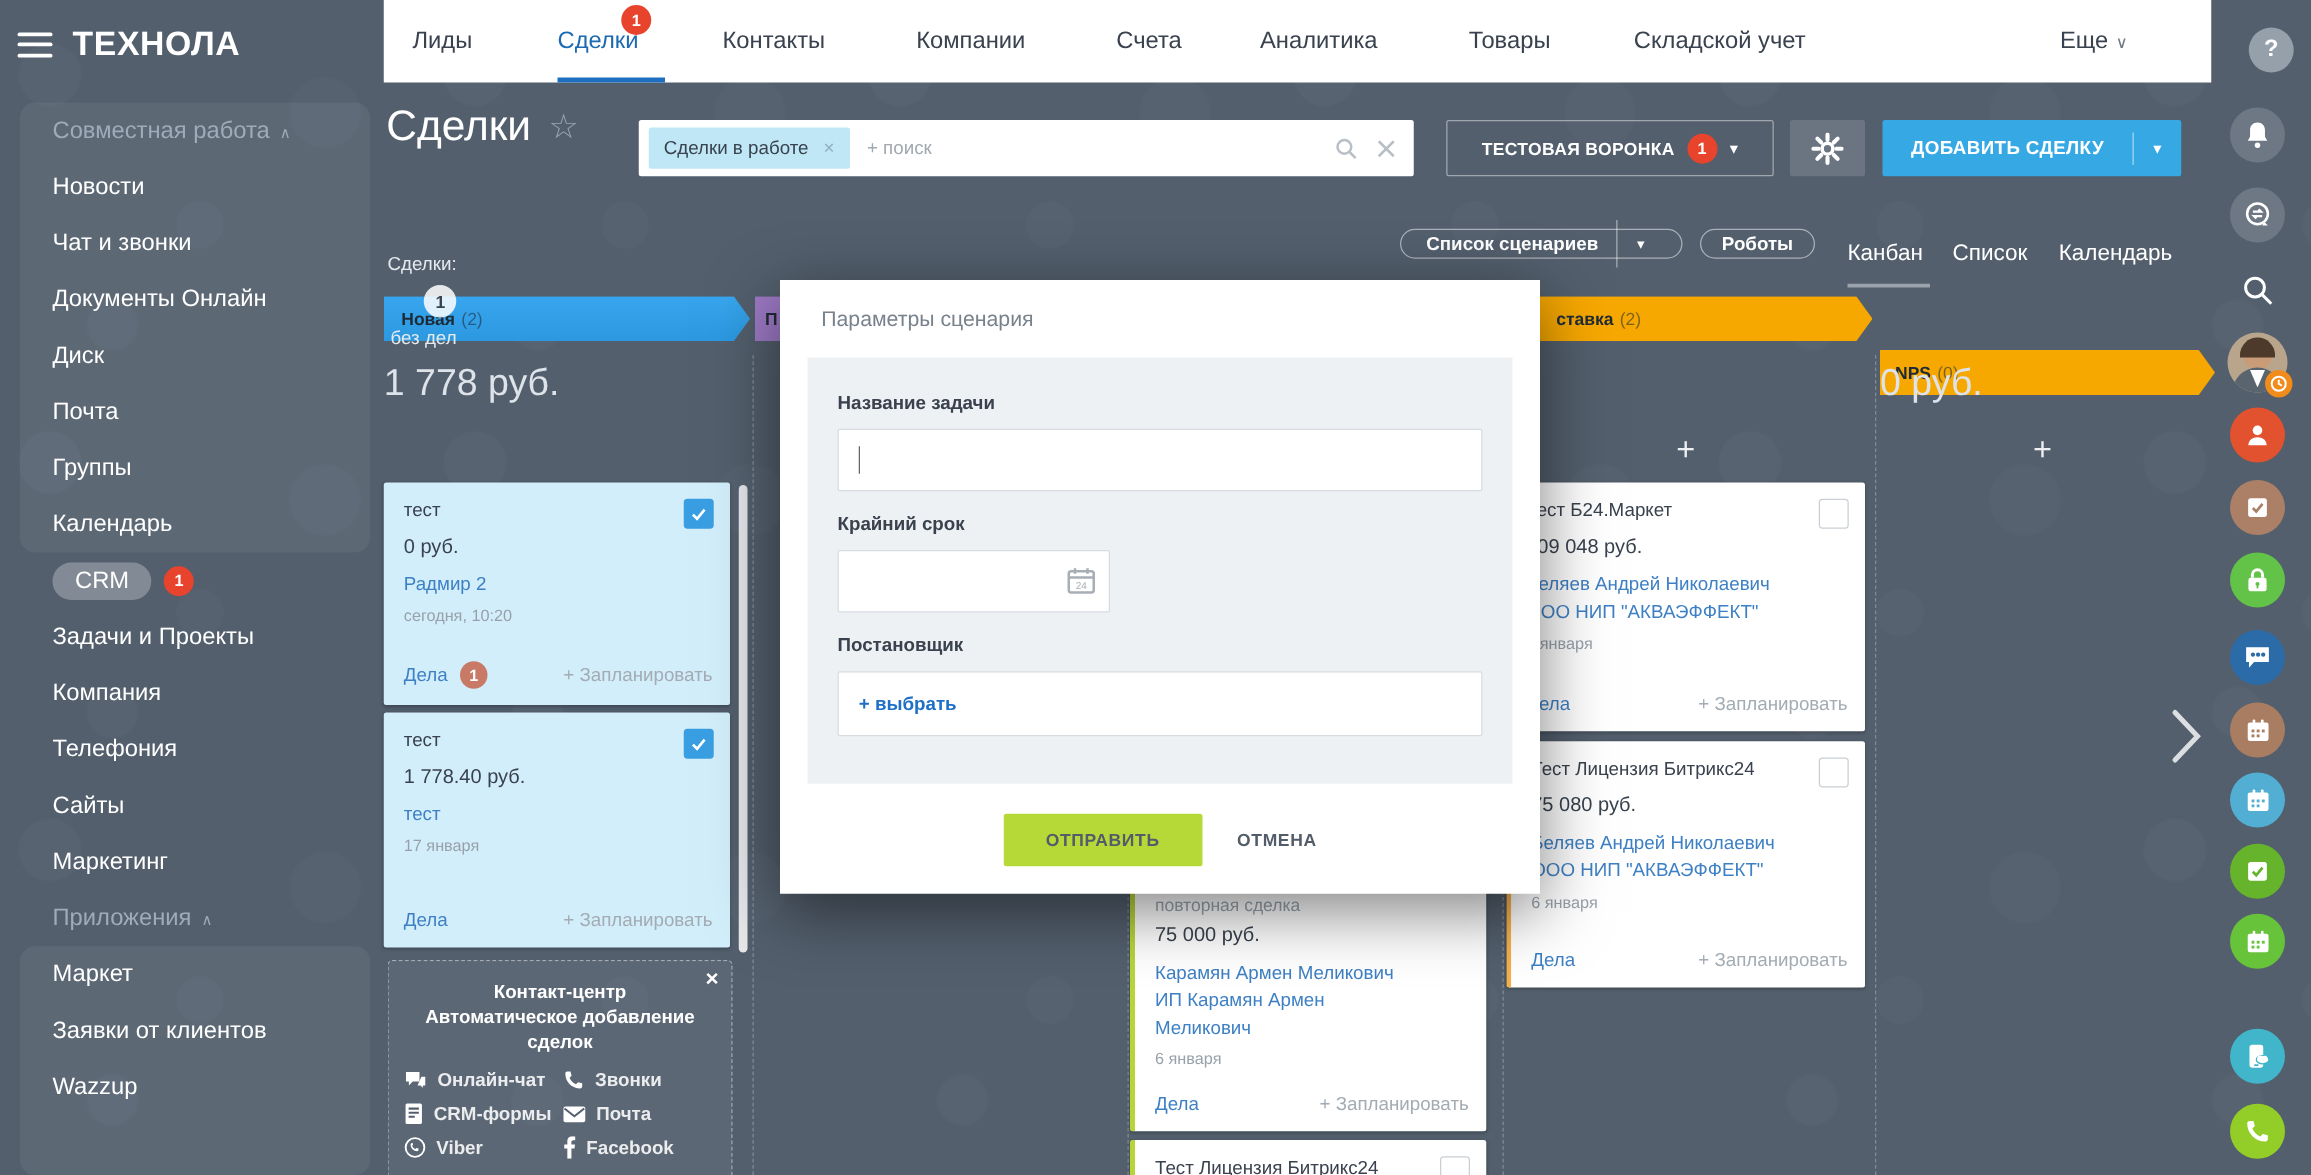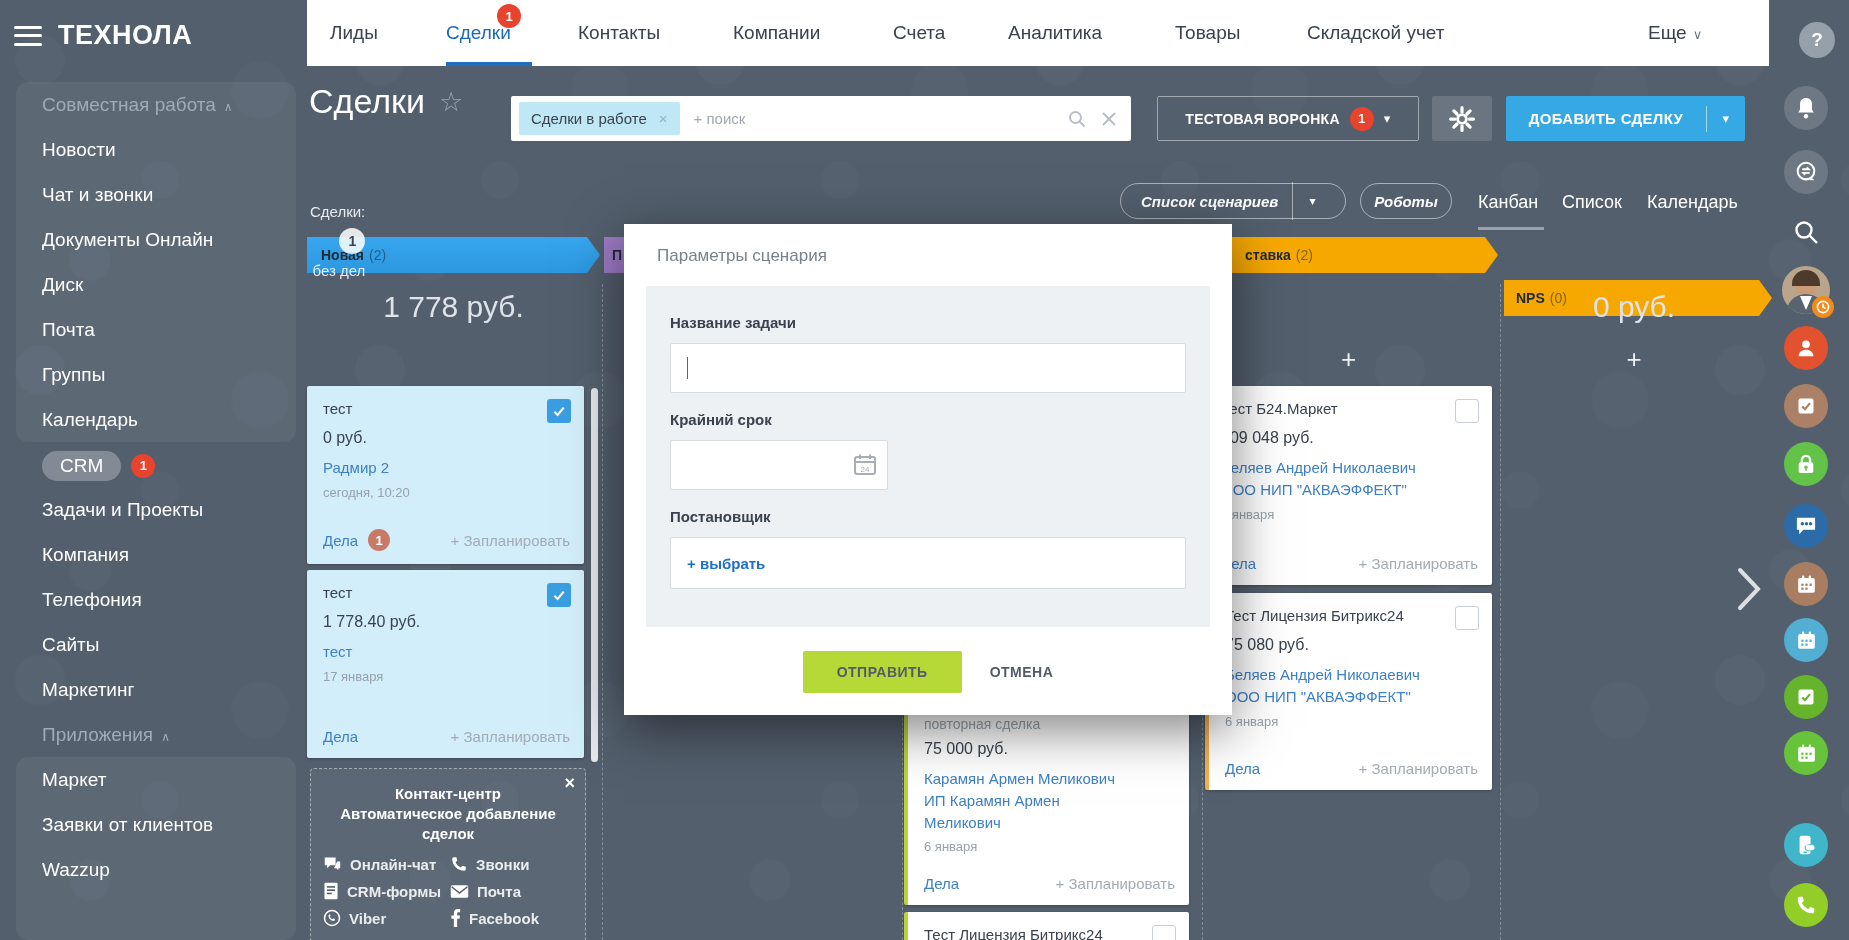--- a/index.html
+++ b/index.html
@@ -46,37 +46,37 @@
   .funnel-btn{position:absolute;left:1157px;top:96px;width:262px;height:45px;border:1px solid rgba(255,255,255,.45);border-radius:2px;display:flex;align-items:center;justify-content:center;gap:10px;color:#fff;font-size:14px;font-weight:bold;z-index:10;cursor:pointer;box-sizing:border-box;letter-spacing:.3px;}
   .funnel-btn .chev{font-size:13px;}
   .gear-btn{position:absolute;left:1432px;top:96px;width:60px;height:45px;background:rgba(255,255,255,.14);border-radius:2px;display:flex;align-items:center;justify-content:center;z-index:10;cursor:pointer;}
   .add-btn{position:absolute;left:1506px;top:96px;width:239px;height:45px;background:#36a9e4;border-radius:2px;display:flex;align-items:center;z-index:10;cursor:pointer;color:#fff;font-weight:bold;font-size:15px;letter-spacing:.3px;}
   .add-btn .lbl{flex:1;text-align:center;}
   .add-btn .div{width:1px;height:26px;background:rgba(255,255,255,.55);}
   .add-btn .caret{width:38px;text-align:center;font-size:13px;}
   
   .counter{position:absolute;left:310px;top:203px;display:flex;align-items:flex-end;gap:8px;color:#e6eaee;font-size:15px;z-index:10;flex-direction:column;}
   .counter .pill{display:inline-flex;align-items:center;justify-content:center;width:26px;height:26px;border-radius:50%;background:rgba(255,255,255,.85);color:#39424e;font-weight:bold;font-size:14px;}
-  .pill-btn{position:absolute;top:183px;height:36px;border:1px solid rgba(255,255,255,.5);border-radius:20px;display:flex;align-items:center;color:#fff;font-size:15px;font-weight:bold;z-index:10;cursor:pointer;box-sizing:border-box;font-style:italic;}
+  .pill-btn{position:absolute;top:183px;height:24px;border:1px solid rgba(255,255,255,.5);border-radius:20px;display:flex;align-items:center;color:#fff;font-size:15px;font-weight:bold;z-index:10;cursor:pointer;box-sizing:border-box;}
   .scen-btn{left:1120px;width:226px;}
   .scen-btn .lbl{padding:0 14px 0 20px;}
   .scen-btn .div{width:1px;height:38px;background:rgba(255,255,255,.5);}
   .scen-btn .caret{padding:0 16px;font-size:12px;}
   .robots-btn{left:1360px;width:92px;justify-content:center;}
   .view-tab{position:absolute;top:192px;font-size:18px;color:#fff;z-index:10;cursor:pointer;}
   .tab-underline{position:absolute;left:1478px;top:227px;width:66px;height:3px;background:#9aa2ab;z-index:10;}
   
   .vsep{position:absolute;top:284px;height:656px;border-left:1px dashed rgba(255,255,255,.28);z-index:1;}
   .kh{position:absolute;top:237px;height:36px;line-height:36px;font-size:14px;font-weight:bold;color:#1e2b37;z-index:5;clip-path:polygon(0 0,calc(100% - 13px) 0,100% 50%,calc(100% - 13px) 100%,0 100%);cursor:pointer;white-space:nowrap;}
   .kh .cnt{font-weight:normal;color:rgba(25,40,55,.55);margin-left:5px;}
   .kh1{left:307px;width:293px;background:linear-gradient(#38a6ee,#2b98e0);padding-left:14px;box-sizing:border-box;}
   .kh2{left:604px;width:306px;background:#9f7bc8;padding-left:8px;box-sizing:border-box;}
   .kh3{left:1205px;width:293px;background:#f7a800;padding-left:40px;box-sizing:border-box;}
   .kh4{left:1504px;width:268px;background:#f7a800;padding-left:12px;box-sizing:border-box;margin-top:43px;}
-  .ksum{position:absolute;top:290px;font-size:30px;font-weight:300;color:#dde3e9;text-align:center;z-index:5;}
+  .ksum{position:absolute;top:290px;font-size:30px;font-weight:300;color:#dde3e9;z-index:5;}
   .ks1{left:307px;width:293px;}
   .ks3{left:1205px;width:287px;}
   .ks4{left:1504px;width:260px;}
   .quick-add{position:absolute;left:310px;top:342px;width:273px;height:36px;background:rgba(255,255,255,.25);border-radius:2px;color:#fff;font-size:15px;font-weight:bold;display:flex;align-items:center;justify-content:center;z-index:5;cursor:pointer;}
   .col-plus{position:absolute;top:344px;font-size:26px;font-weight:300;color:rgba(255,255,255,.9);text-align:center;z-index:5;cursor:pointer;}
   .cp4{left:1205px;width:287px;}
   .cp5{left:1504px;width:260px;}
   .kcard{position:absolute;background:#fff;border-radius:2px;box-shadow:0 1px 3px rgba(0,0,0,.25);z-index:5;padding:14px 16px;box-sizing:border-box;cursor:pointer;}
   .kcard.blue{background:#d3eefb;}
   .kcard .title{font-size:15px;color:#39424e;margin-bottom:12px;max-width:200px;}

